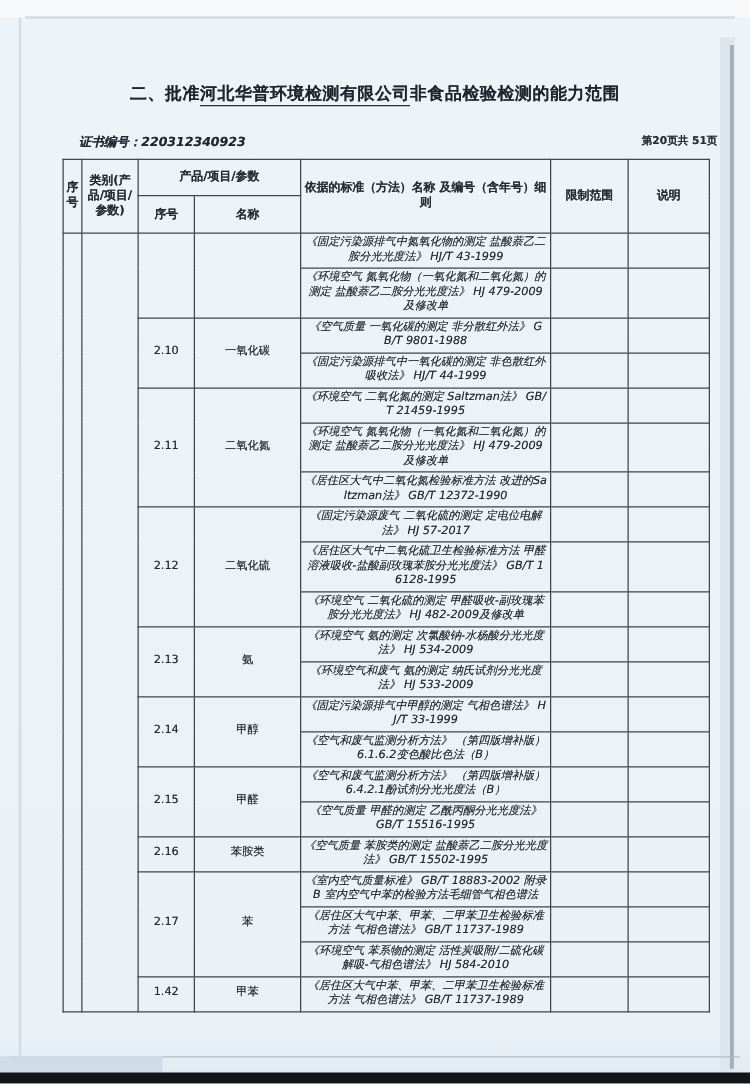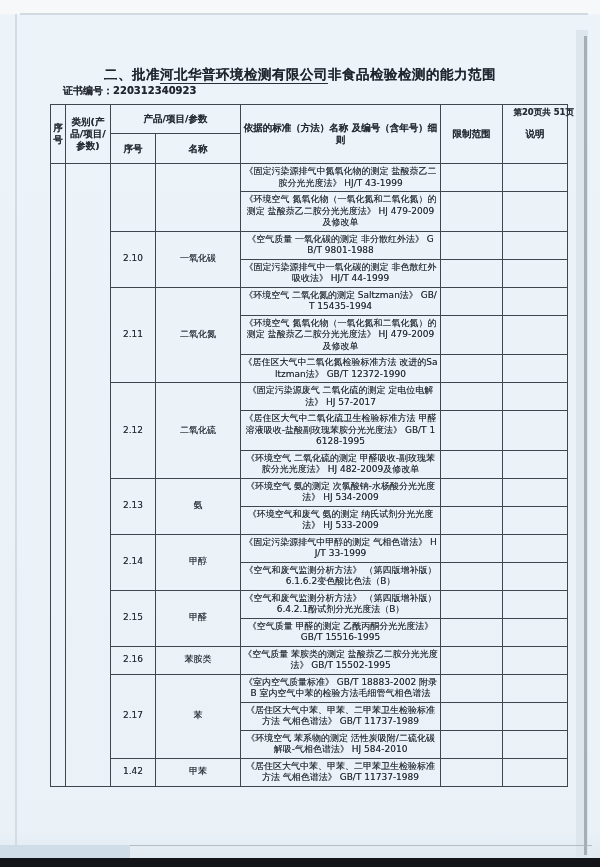--- a/index.html
+++ b/index.html
@@ -22,39 +22,39 @@
 
   .content { position:relative; padding-top:66px; text-shadow:0 0 .5px rgba(25,35,48,.6); }
 
   .doc-title {
     text-align:center; font-size:13.5px; font-weight:bold; color:#20242d;
     letter-spacing:.5px; white-space:nowrap;
   }
   .doc-title .u { border-bottom:1.3px solid #2a2e37; padding-bottom:1px; }
 
   .meta { margin-left:63px; font-size:10px; font-weight:bold; color:#23262e; }
-  .meta.cert { margin-top:0; }
+  .meta.cert { margin-top:23px;font-style:italic; }
   .meta.addr { margin-top:8px; }
   .page-indicator {
     position:absolute; top:107px; right:26px; font-size:8.5px; font-weight:bold; color:#2a2e36;
   }
 
   table.cap {
     margin:6px 0 0 50px; width:517px; table-layout:fixed;
     border-collapse:collapse; background:transparent;
   }
   table.cap th, table.cap td {
     border:1.2px solid #41454e; vertical-align:middle; text-align:center;
     color:#262a32; word-break:break-all;
   }
   table.cap th { font-size:9.5px; font-weight:bold; padding:3px 2px; line-height:12px; }
   table.cap td { font-size:9px; padding:2px 2px; line-height:11.5px; }
   tr.tier1 th { height:29px; }
   tr.tier2 th { height:30px; }
-  td.col-std { height:26px; }
+  td.col-std { height:26px;font-style:italic; }
 </style>
 </head>
 <body>
 
 <div class="page">
 
   <div class="scan-artifact edge-top"></div>
   <div class="scan-artifact edge-left"></div>
   <div class="scan-artifact edge-right-light"></div>
   <div class="scan-artifact edge-right-dark"></div>
@@ -119,21 +119,21 @@
             <td class="col-note"></td>
           </tr>
           <tr>
             <td class="col-std">《固定污染源排气中一氧化碳的测定 非色散红外吸收法》  HJ/T 44-1999</td>
             <td class="col-limit"></td>
             <td class="col-note"></td>
           </tr>
           <tr>
             <td rowspan="3" class="col-sn">2.11</td>
             <td rowspan="3" class="col-name">二氧化氮</td>
-            <td class="col-std">《环境空气 二氧化氮的测定 Saltzman法》 GB/T 15435-1994</td>
+            <td class="col-std">《环境空气 二氧化氮的测定 Saltzman法》 GB/T 21459-1995</td>
             <td class="col-limit"></td>
             <td class="col-note"></td>
           </tr>
           <tr>
             <td class="col-std">《环境空气 氮氧化物（一氧化氮和二氧化氮）的测定 盐酸萘乙二胺分光光度法》  HJ 479-2009及修改单</td>
             <td class="col-limit"></td>
             <td class="col-note"></td>
           </tr>
           <tr>
             <td class="col-std">《居住区大气中二氧化氮检验标准方法 改进的Saltzman法》  GB/T 12372-1990</td>

